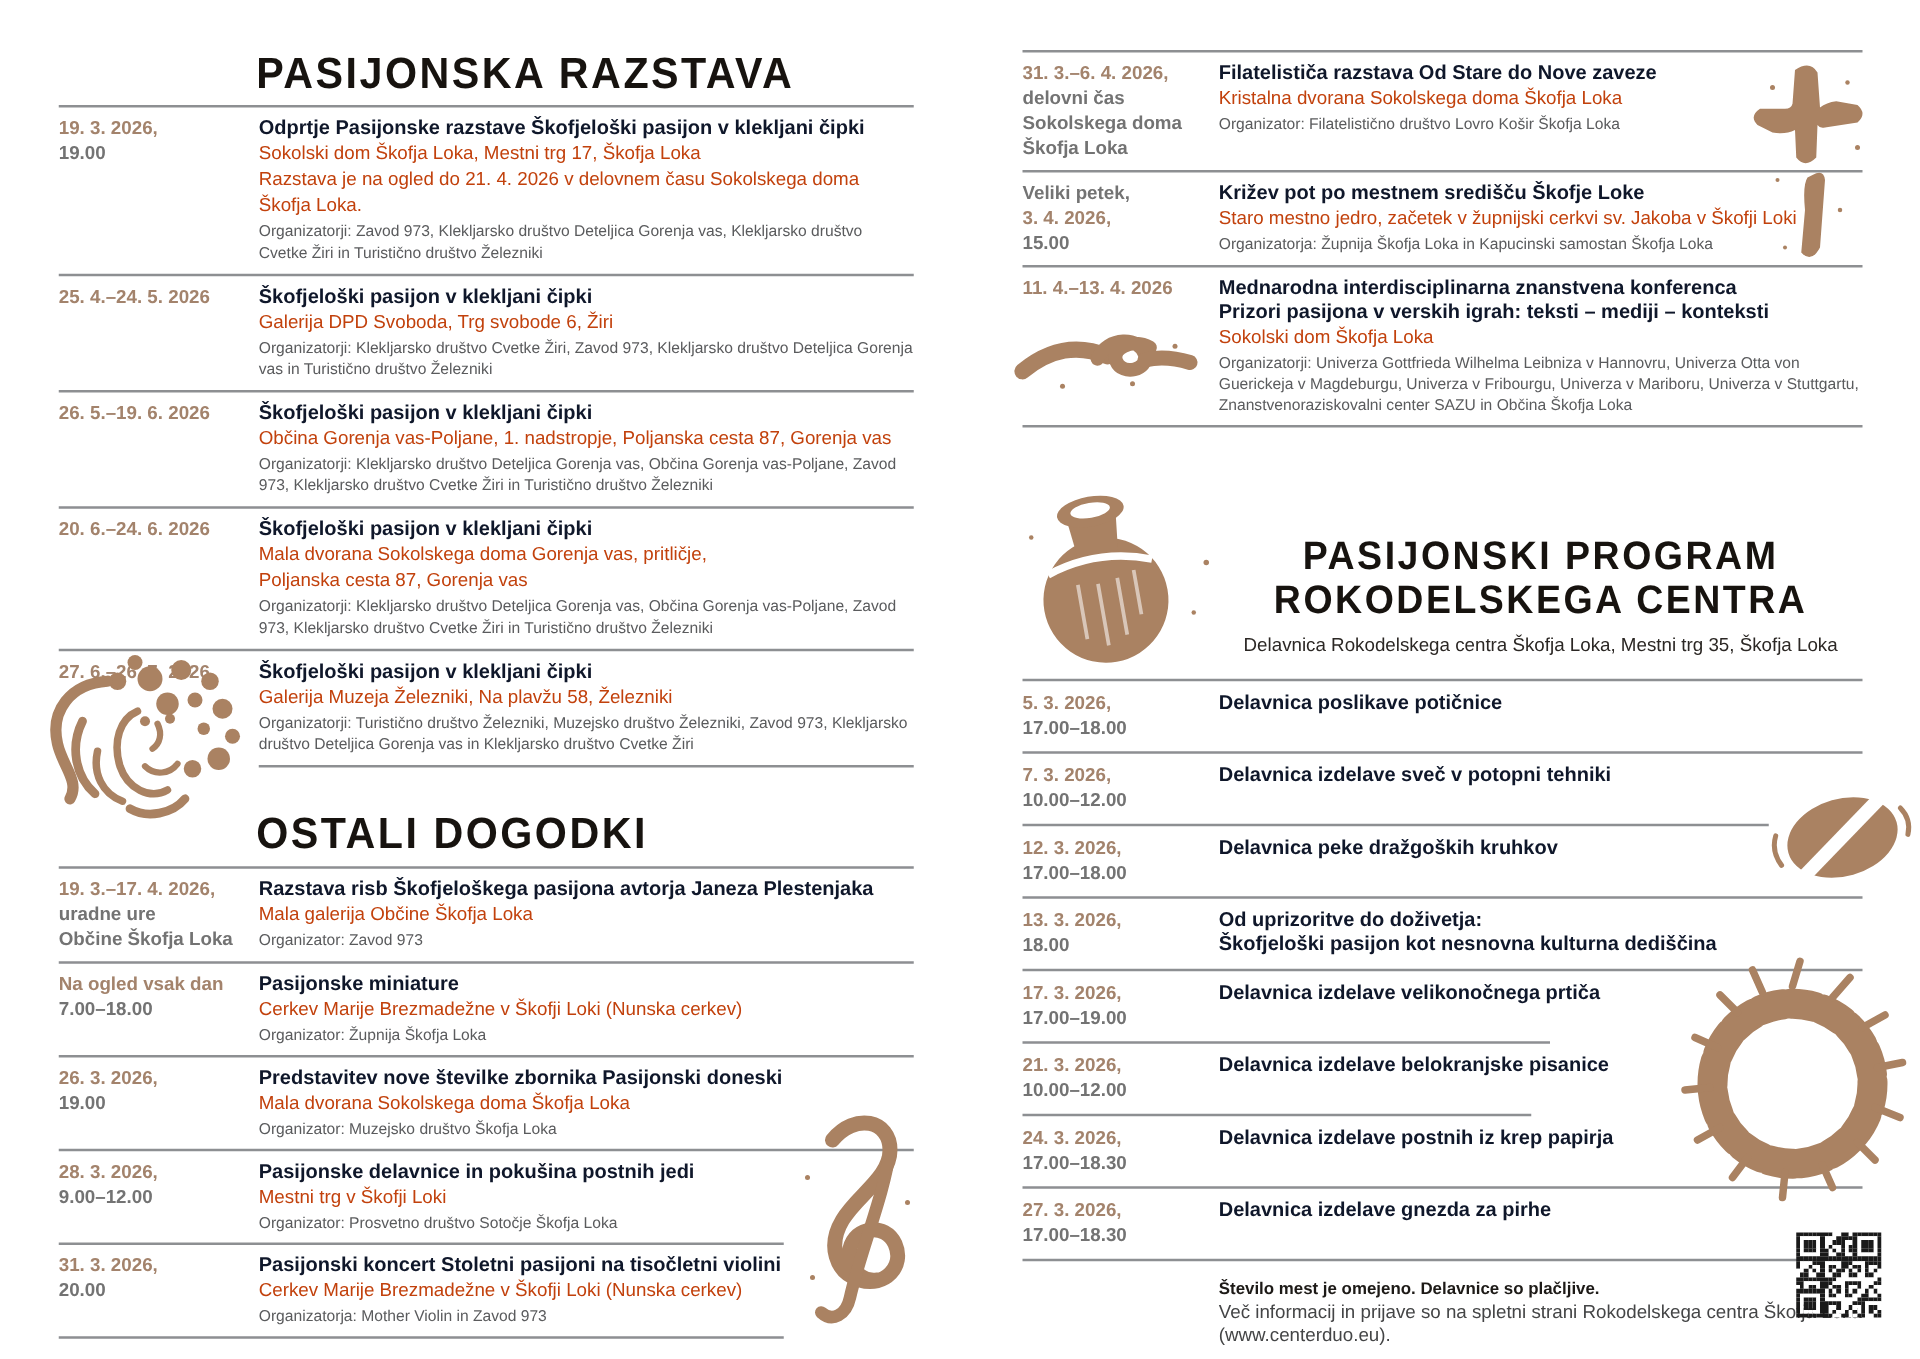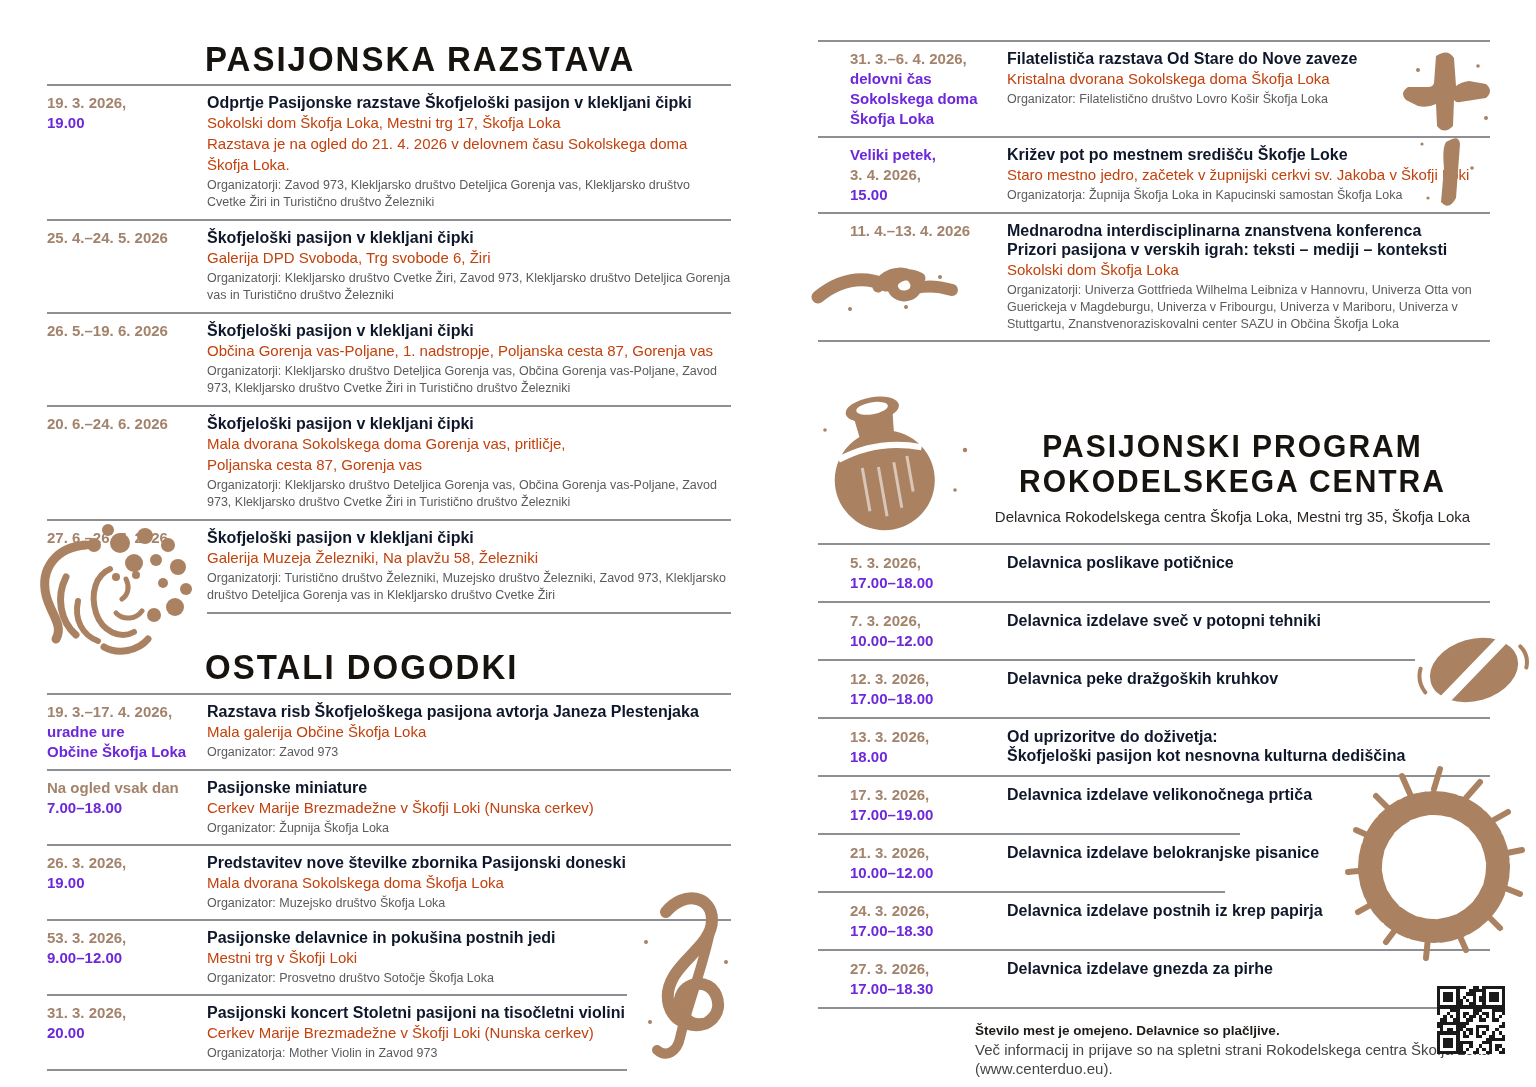--- a/index.html
+++ b/index.html
@@ -13,23 +13,23 @@
   .sec-title{font-size:33px;margin-left:158px;}
   .hrule{height:2px;background:#8d8f92;}
   .row{position:relative;display:flex;padding:7px 0 9px;}
   .row .rule{position:absolute;left:0;bottom:0;height:2px;background:#8d8f92;width:100%;}
   .rule-indent{left:160px !important;width:calc(100% - 160px) !important;}
   .rule-w597{width:597px !important;}
   .rule-w422{width:422px !important;}
   .rule-w407{width:407px !important;}
   .rule-w580{width:580px !important;}
   .datecol{flex:0 0 160px;}
-  #rightcol .datecol{flex:0 0 157px;margin-left:32px;}
+  #rightcol .datecol{flex:0 0 157px;}
   .contentcol{flex:1;min-width:0;}
-  .dateline{font-size:15px;font-weight:bold;line-height:20px;color:#6d28d9;}
+  .dateline{font-size:15px;font-weight:bold;line-height:20px;color:#737373;}
   .dateline.hl{color:#a3836c;}
   .evtitle{font-size:16px;font-weight:bold;line-height:19px;color:#0f172a;}
   .evbody{font-size:15px;line-height:21px;color:#c2410c;}
   .evorg{font-size:12.5px;line-height:17px;color:#5a5b5d;margin-top:2px;}
   #sec1-rows .row{padding-bottom:10px;}
   #sec2-rows .row{min-height:73px;box-sizing:border-box;}
   #ws-rows .row{min-height:55px;box-sizing:border-box;padding:8px 0 10px;}
   #program-head{margin-top:86px;text-align:center;}
   #program-title{font-size:30px;margin-left:157px;}
   #program-sub{font-size:15px;line-height:21px;margin:12px 0 0 157px;color:#2b2724;}
@@ -155,21 +155,21 @@
           </div>
           <div class="contentcol">
             <div class="evtitle">Predstavitev nove številke zbornika Pasijonski doneski</div>
             <div class="evbody">Mala dvorana Sokolskega doma Škofja Loka</div>
             <div class="evorg">Organizator: Muzejsko društvo Škofja Loka</div>
           </div>
           <div class="rule"></div>
         </div>
         <div class="row">
           <div class="datecol">
-            <div class="dateline hl">53. 3. 2026,</div>
+            <div class="dateline hl">28. 3. 2026,</div>
             <div class="dateline">9.00–12.00</div>
           </div>
           <div class="contentcol">
             <div class="evtitle">Pasijonske delavnice in pokušina postnih jedi</div>
             <div class="evbody">Mestni trg v Škofji Loki</div>
             <div class="evorg">Organizator: Prosvetno društvo Sotočje Škofja Loka</div>
           </div>
           <div class="rule rule-w580"></div>
         </div>
         <div class="row">

